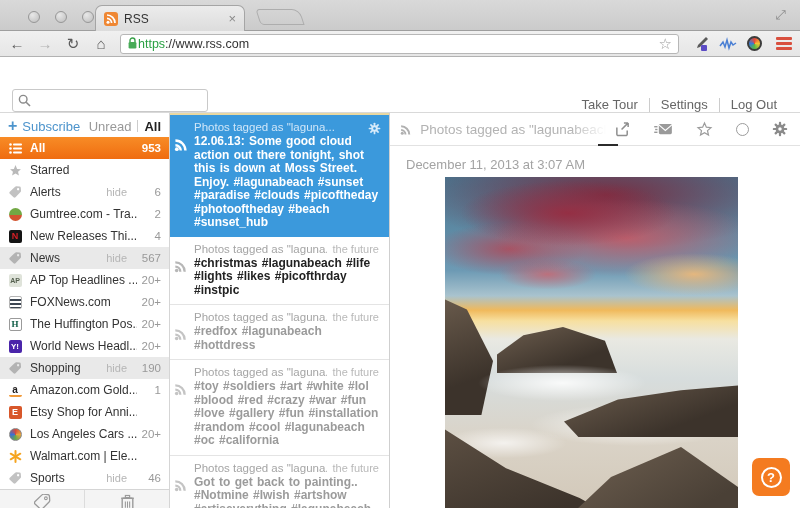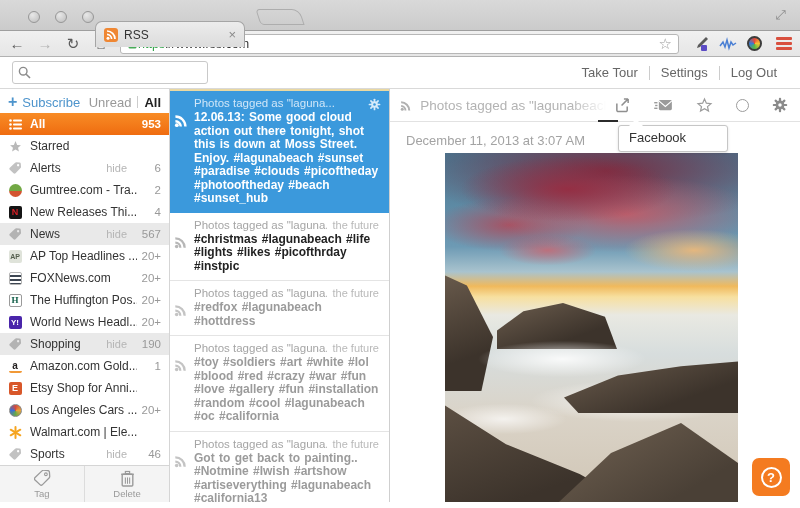--- a/index.html
+++ b/index.html
@@ -7,21 +7,21 @@
     font-family:"Liberation Sans", sans-serif; background:#fff; }
   .window { width:800px; height:508px; position:relative; }
 
   
   .titlebar { height:31px; background:linear-gradient(#d9d9d9,#cbcbcb);
     border-bottom:1px solid #9e9e9e; position:relative; }
   .traffic { position:absolute; top:11px; left:28px; display:flex; gap:15px; }
   .traffic span { width:12px; height:12px; border-radius:50%;
     background:radial-gradient(circle at 35% 30%, #e8e8e8,#bdbdbd);
     border:1px solid #979797; display:block; }
-  .tab { position:absolute; left:95px; top:21px; width:150px; height:26px;
+  .tab { position:absolute; left:95px; top:5px; width:150px; height:26px;
     background:linear-gradient(#ececec,#dcdcdc); border:1px solid #a5a5a5; border-bottom:none;
     border-radius:7px 7px 0 0; display:flex; align-items:center; padding:0 8px; gap:6px; }
   .tab-title { font-size:12px; color:#333; flex:1; }
   .tab-close { font-size:13px; color:#8a8a8a; cursor:default; }
   .newtab { position:absolute; left:258px; top:9px; width:44px; height:16px;
     border:1px solid #adadad; border-radius:4px 8px 0 4px; transform:skewX(18deg); }
   .expand-ic { position:absolute; right:14px; top:7px; color:#8b8b8b; font-size:13px; }
   .navbar { height:26px; background:linear-gradient(#f0f0f0,#e6e6e6);
     border-bottom:1px solid #b2b2b2; display:flex; align-items:center; padding:0 8px; gap:10px; }
   .nav-ic { font-size:15px; color:#5a5a5a; line-height:1; width:18px; text-align:center; }
@@ -31,22 +31,22 @@
   .url { font-size:12.5px; color:#333; flex:1; }
   .url .scheme { color:#2aa043; }
   .star-ic { color:#9b9b9b; font-size:15px; }
   .ext { display:flex; align-items:center; gap:10px; padding:0 4px; }
   .lens { width:15px; height:15px; border-radius:50%; border:2px solid #3c3c3c;
     background:conic-gradient(#e64a3c,#f5c432,#54b948,#3a7bd5,#e64a3c); }
   .menu-ic { display:flex; flex-direction:column; gap:2px; }
   .menu-ic i { width:16px; height:3px; background:#d9503f; border-radius:1px; }
 
   
-  .app-topbar { height:32px; background:#fff; border-bottom:1px solid #d9d9d9;
-    display:flex; align-items:center; padding:0 12px; }
+  .app-topbar { height:56px; background:#fff; border-bottom:1px solid #d9d9d9;
+    display:flex; align-items:flex-end; padding:0 12px; }
   .searchbox { width:196px; height:23px; border:1px solid #c9c9c9; border-radius:3px;
     display:flex; align-items:center; padding:0 5px; gap:4px; }
   .searchbox input { border:none; outline:none; flex:1; font-size:12px; min-width:0; }
   .top-links { margin-left:auto; display:flex; align-items:center; font-size:13px; color:#666; }
   .top-links .lnk { padding:0 11px; cursor:pointer; }
   .top-links .sep { width:1px; height:14px; background:#ccc; }
 
   
   .content { display:flex; height:413px; }
   .sidebar { width:170px; border-right:1px solid #d5d5d5; display:flex; flex-direction:column; }
@@ -562,23 +562,20 @@
               <rect x="8.6" y="1" width="2.8" height="18" rx="1.2" transform="rotate(135 10 10)"></rect>
               <circle cx="10" cy="10" r="5.5"></circle>
                 </g>
                 <circle cx="10" cy="10" r="2.2" fill="#fff"></circle>
               </svg>
             </span>
         </div>
       </div>
 
       <div class="dash"></div>
-      <div class="popover">
-        <span>Facebook</span>
-      </div>
 
       <div class="rd-date">December 11, 2013 at 3:07 AM</div>
 
       <div class="photo">
         <div class="rock r1"></div>
         <div class="rock r2"></div>
         <div class="foam"></div>
         <div class="rock r3"></div>
         <div class="rock r4"></div>
         <div class="rock r5"></div>

